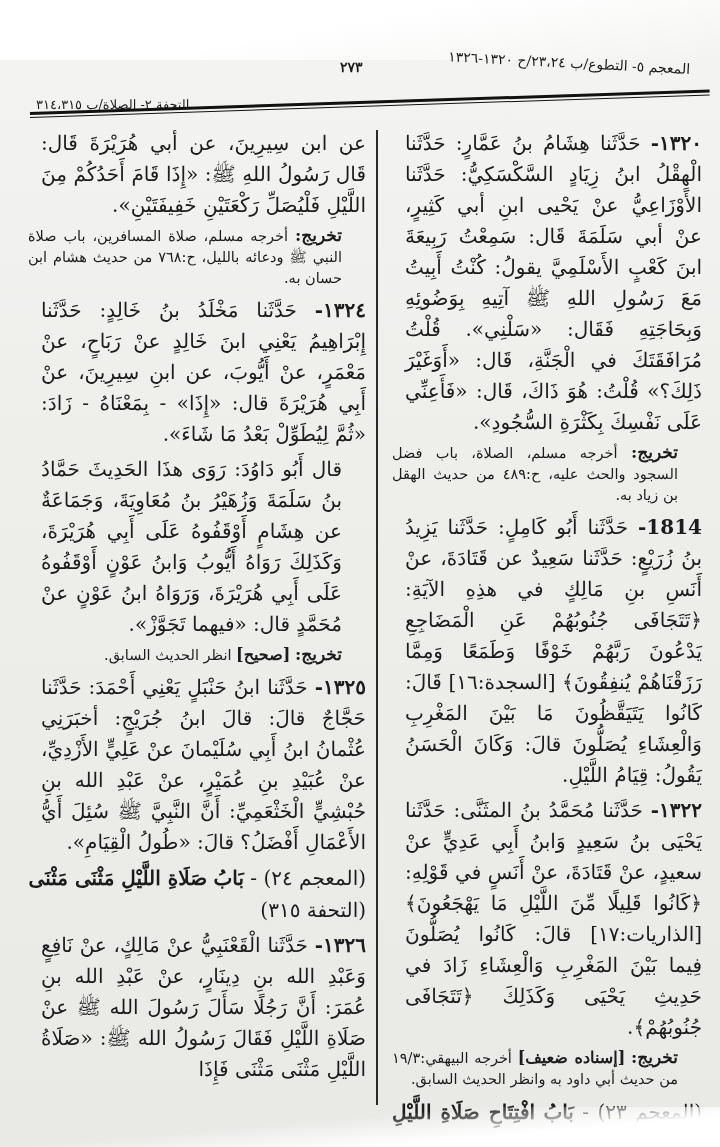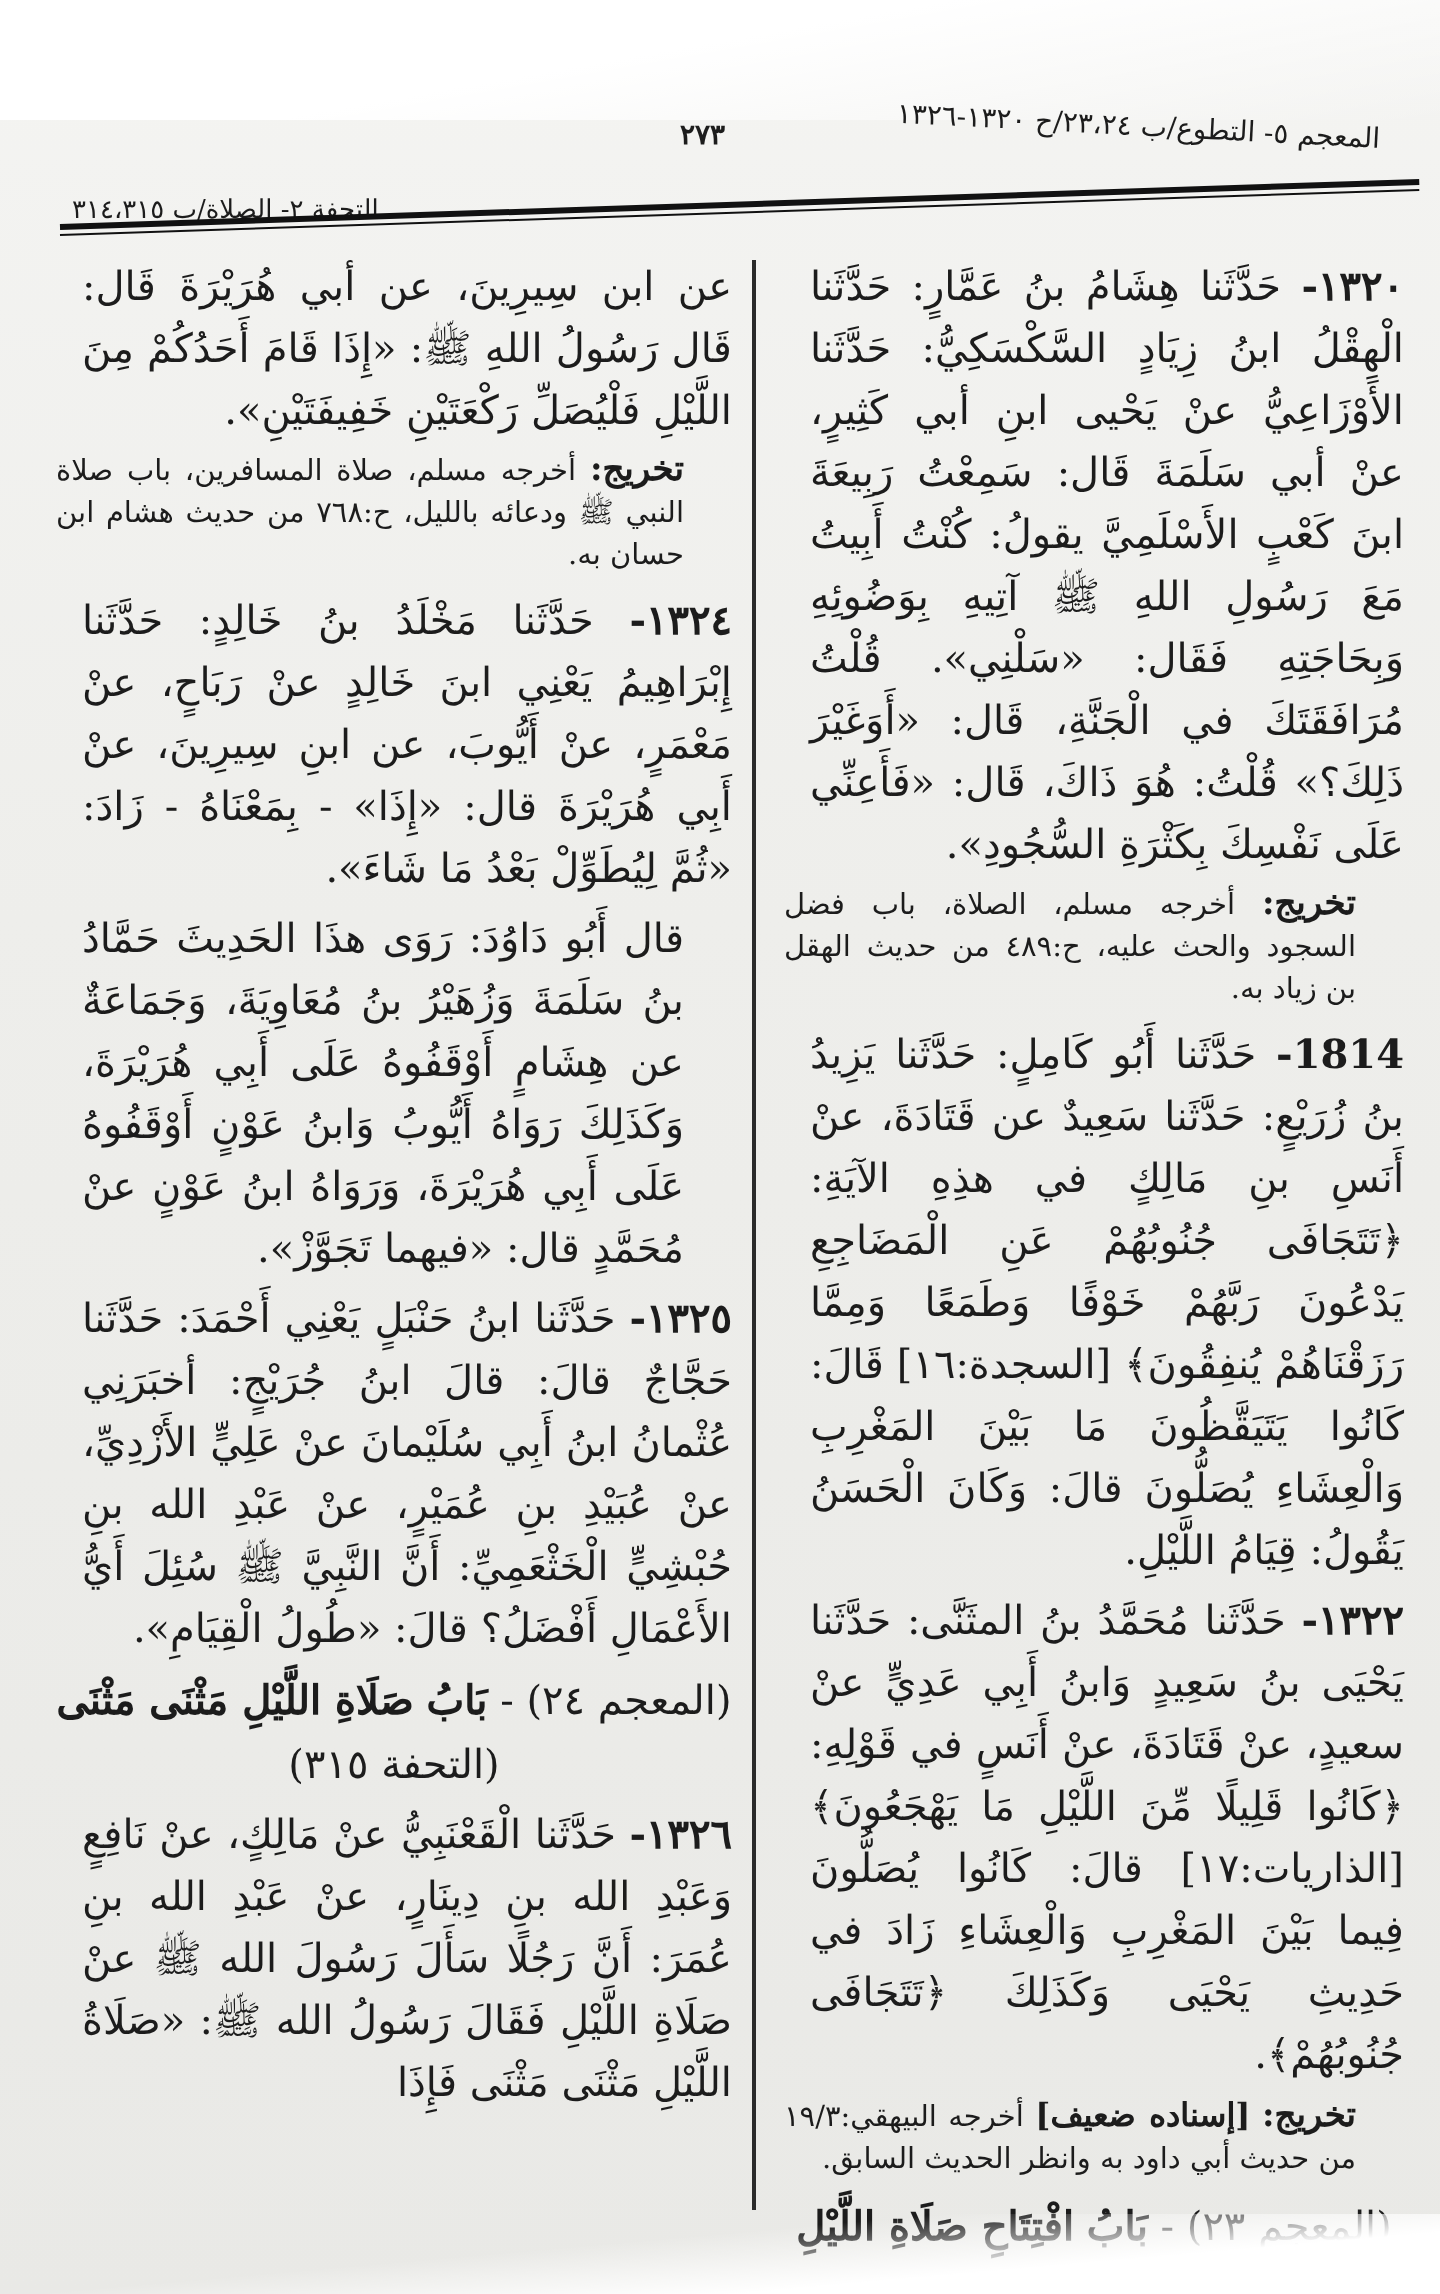--- a/index.html
+++ b/index.html
@@ -44,21 +44,21 @@
       position: absolute; top: 128px; direction: rtl; text-align: justify;
       font-size: 20px; line-height: 31px;
     }
     .col-right { left: 392px; width: 310px; }
     .col-left { left: 28px; width: 338px; }
     .hadith { margin: 0 0 4px 13px; }
     .hnum { font-weight: bold; }
     .takhrij { font-size: 14.5px; line-height: 21px; margin: 0 0 6px 0; }
     .takhrij .tlabel { font-weight: bold; font-size: 17px; margin-top: 47px; }
     .takhrij .grade { font-weight: bold; font-size: 16px; }
-    .bab { text-align: center; font-size: 20px; line-height: 32px; margin: 4px 0; }
+    .bab { font-size: 20px; line-height: 32px; margin: 4px 0; }
     .bab .babword { font-weight: bold; }
     .bab .babtitle { font-weight: bold; }
     .note { font-size: 20px; }
     .indent { padding-right: 24px; }
   </style>
 </head>
 <body>
 
 <div class="page">
   <div class="page-edge-top"></div>
@@ -114,20 +114,25 @@
     <p class="takhrij indent">
       <span class="tlabel">تخريج:</span>
       <span>أخرجه مسلم، صلاة المسافرين، باب صلاة النبي ﷺ ودعائه بالليل، ح:٧٦٨ من حديث هشام ابن حسان به.</span>
     </p>
 
     <p class="hadith">
       <span class="hnum">١٣٢٤-</span>
       <span>حَدَّثَنا مَخْلَدُ بنُ خَالِدٍ: حَدَّثَنا إِبْرَاهِيمُ يَعْنِي ابنَ خَالِدٍ عنْ رَبَاحٍ، عنْ مَعْمَرٍ، عنْ أَيُّوبَ، عن ابنِ سِيرِينَ، عنْ أَبِي هُرَيْرَةَ قال: «إِذَا» - بِمَعْنَاهُ - زَادَ: «ثُمَّ لِيُطَوِّلْ بَعْدُ مَا شَاءَ».</span>
     </p>
     <p class="hadith note indent">قال أَبُو دَاوُدَ: رَوَى هذَا الحَدِيثَ حَمَّادُ بنُ سَلَمَةَ وَزُهَيْرُ بنُ مُعَاوِيَةَ، وَجَمَاعَةٌ عن هِشَامٍ أَوْقَفُوهُ عَلَى أَبِي هُرَيْرَةَ، وَكَذَلِكَ رَوَاهُ أَيُّوبُ وَابنُ عَوْنٍ أَوْقَفُوهُ عَلَى أَبِي هُرَيْرَةَ، وَرَوَاهُ ابنُ عَوْنٍ عنْ مُحَمَّدٍ قال: «فيهما تَجَوَّزْ».</p>
+    <p class="takhrij indent">
+      <span class="tlabel">تخريج:</span>
+      <span class="grade">[صحيح]</span>
+      <span>انظر الحديث السابق.</span>
+    </p>
 
     <p class="hadith">
       <span class="hnum">١٣٢٥-</span>
       <span>حَدَّثَنا ابنُ حَنْبَلٍ يَعْنِي أَحْمَدَ: حَدَّثَنا حَجَّاجٌ قالَ: قالَ ابنُ جُرَيْجٍ: أخبَرَنِي عُثْمانُ ابنُ أَبِي سُلَيْمانَ عنْ عَلِيٍّ الأَزْدِيِّ، عنْ عُبَيْدِ بنِ عُمَيْرٍ، عنْ عَبْدِ الله بنِ حُبْشِيٍّ الْخَثْعَمِيِّ: أَنَّ النَّبِيَّ ﷺ سُئِلَ أَيُّ الأَعْمَالِ أَفْضَلُ؟ قالَ: «طُولُ الْقِيَامِ».</span>
     </p>
 
     <div class="bab">
       <span>(المعجم ٢٤) -</span>
       <span class="babword">بَابُ</span>
       <span class="babtitle">صَلَاةِ اللَّيْلِ مَثْنَى مَثْنَى</span>

